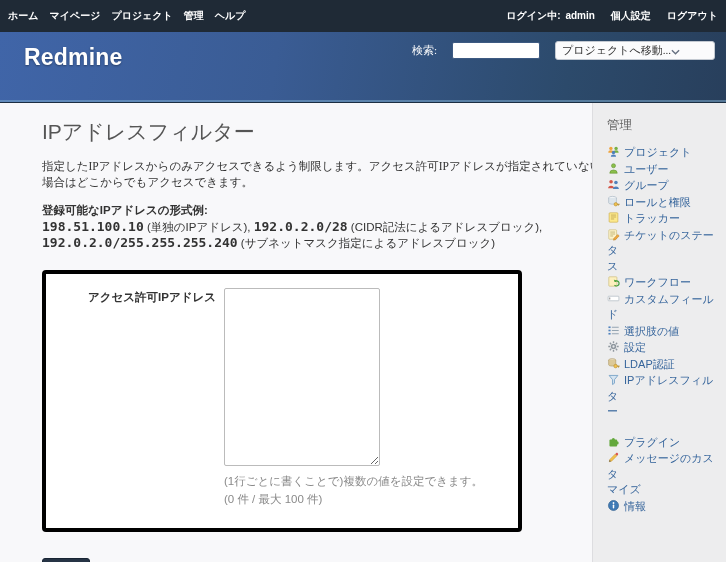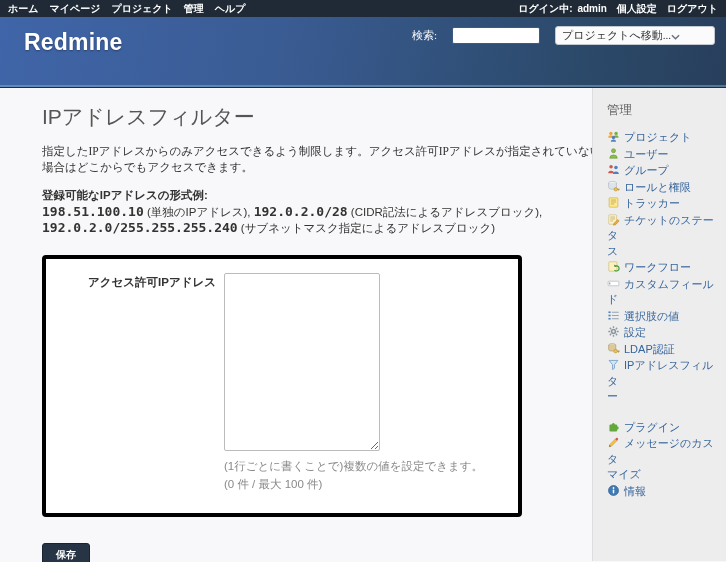--- a/index.html
+++ b/index.html
@@ -3,26 +3,26 @@
 <meta charset="utf-8">
 <style>
   * { margin:0; padding:0; box-sizing:border-box; }
   html,body { background:#cfcfcf; }
   .page {
     width:726px; height:562px; position:relative; overflow:hidden;
     background:#f8f8fa; font-family:"Liberation Sans",sans-serif;
   }
   
   .topbar {
-    height:17px; background:#1f2a36; display:flex; justify-content:space-between;
+    height:32px; background:#1f2a36; display:flex; justify-content:space-between;
     align-items:center; padding:0 8px; font-size:10px; font-weight:bold;
   }
   .topbar a { color:#fff; text-decoration:none; cursor:pointer; }
   .topbar-left { display:flex; gap:11px; }
-  .topbar-right { display:flex; gap:10px; align-items:center; color:#fff; }
+  .topbar-right { display:flex; gap:16px; align-items:center; color:#fff; }
   .logged-in { color:#fff; }
   .logged-in a { margin-left:2px; }
   
   .header {
     height:71px; position:relative;
     background:linear-gradient(100deg,#4065a8 0%,#3a5c94 38%,#2c4a6b 78%,#283f5c 100%);
     box-shadow: inset 0 -2px 0 rgba(130,175,210,.5);
     border-bottom:1px solid #1b2e42;
   }
   .header h1 {

